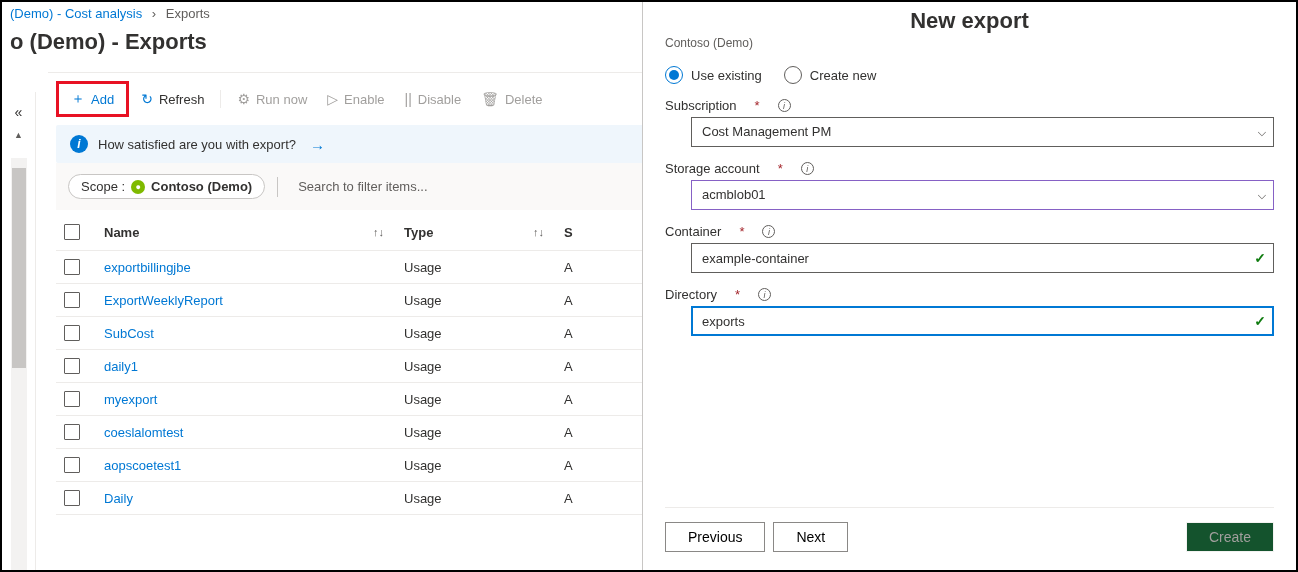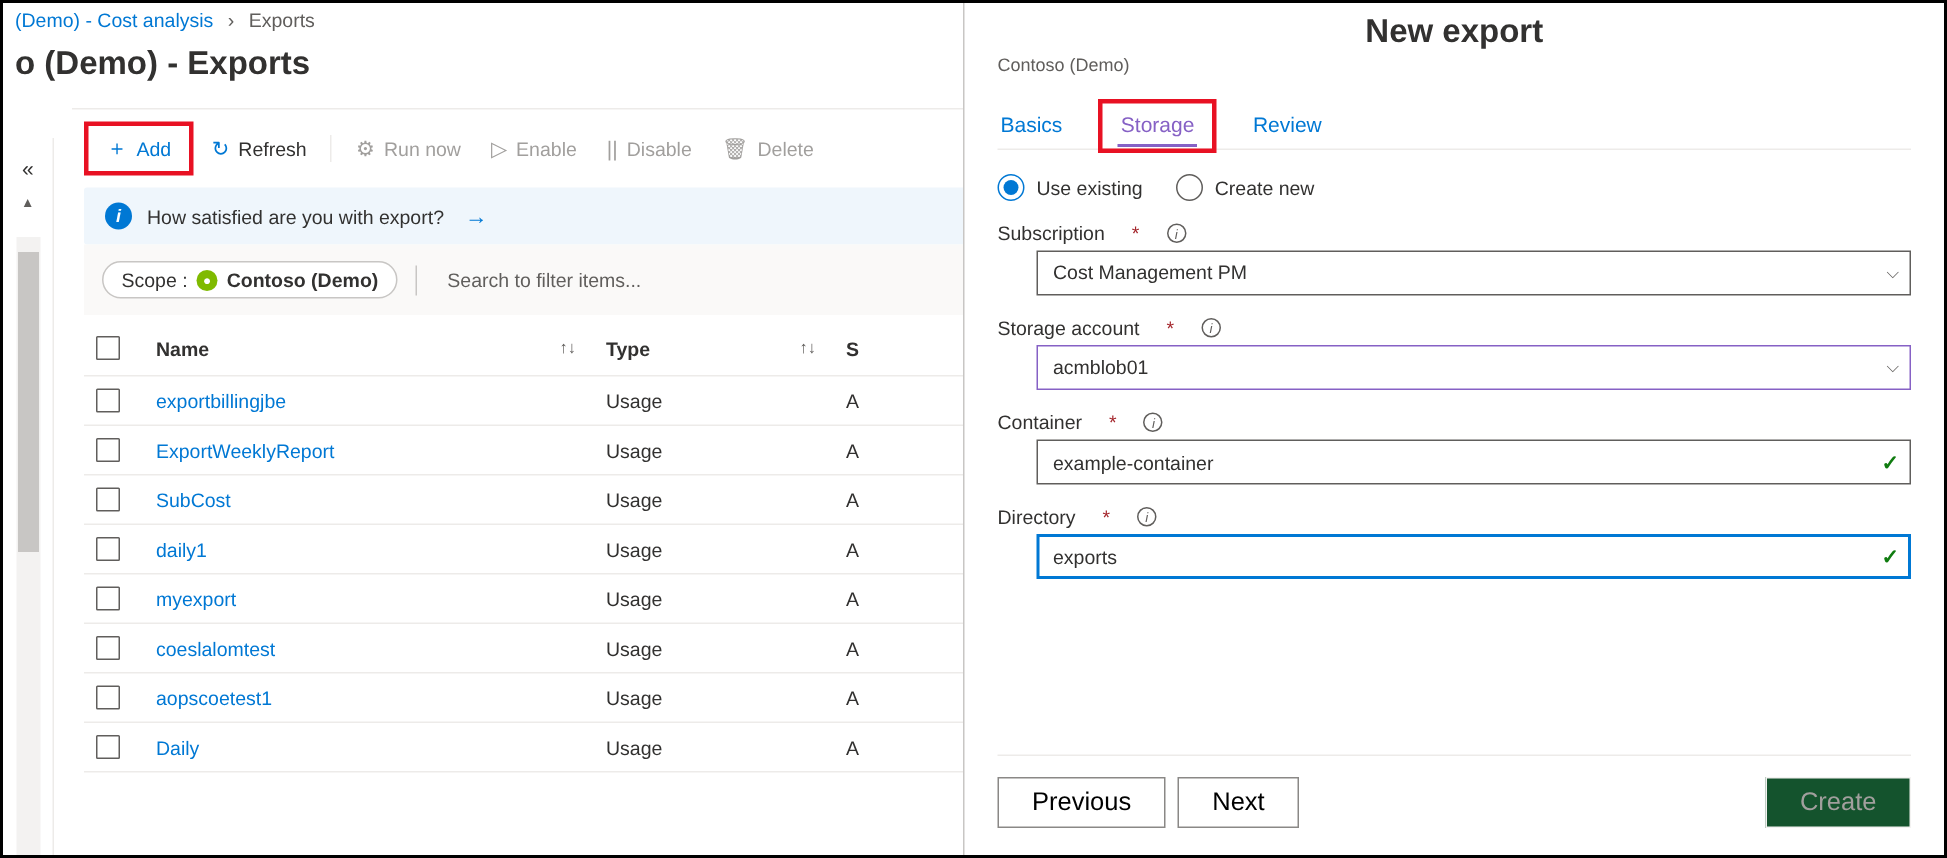--- a/index.html
+++ b/index.html
@@ -73,21 +73,21 @@
   .req { color: #a4262c; }
   .hint-ic { width: 13px; height: 13px; border: 1px solid #605e5c; border-radius: 50%; display: inline-flex; align-items: center; justify-content: center; font-size: 9px; color: #605e5c; font-style: italic;}
   .input-wrap { margin-top: 4px; position: relative; padding-left: 26px; }
   .input { width: 100%; border: 1px solid #605e5c; padding: 6px 28px 6px 10px; font-size: 13px; color: #323130; background: #fff; height: 30px; }
   .input.selected { border-color: #8661c5; }
   .input.focus { border: 2px solid #0078d4; padding: 5px 27px 5px 9px; }
   .chev { position: absolute; right: 8px; top: 50%; transform: translateY(-50%); font-size: 11px; color: #605e5c; pointer-events:none;}
   .check { position: absolute; right: 8px; top: 50%; transform: translateY(-50%); font-size: 14px; color: #107c10; font-weight: bold; pointer-events:none;}
 
   .panel-footer { margin-top: auto; padding: 14px 0 18px 0; display: flex; gap: 8px; border-top: 1px solid #edebe9; }
-  .btn { border: 1px solid #8a8886; background: #fff; padding: 6px 22px; font-size: 17px; cursor: pointer; }
+  .btn { border: 1px solid #8a8886; background: #fff; padding: 6px 22px; font-size: 14px; cursor: pointer; }
   .btn.disabled { background: #14532d; border-color: #f3f2f1; color: #a19f9d; margin-left: auto; cursor: default;}
 </style>
 </head>
 <body>
 
 <div class="breadcrumb">
   <span>(Demo) - Cost analysis</span>
   <span class="sep">›</span>
   <span class="current">Exports</span>
 </div>
@@ -264,27 +264,20 @@
           <div class="col-s"><span>A</span></div>
         </div>
       </div>
   </div>
 </div>
 
 <div class="panel">
   <h2>New export</h2>
   <div class="sub">Contoso (Demo)</div>
 
-  <div class="tabs">
-    <div class="tab">Basics</div>
-    <div class="tab-highlight">
-      <div class="tab active">Storage</div>
-    </div>
-    <div class="tab">Review</div>
-  </div>
 
   <div class="radios">
     <label class="radio">
       <span class="rdot sel"></span>
       <span>Use existing</span>
     </label>
     <label class="radio">
       <span class="rdot"></span>
       <span>Create new</span>
     </label>

